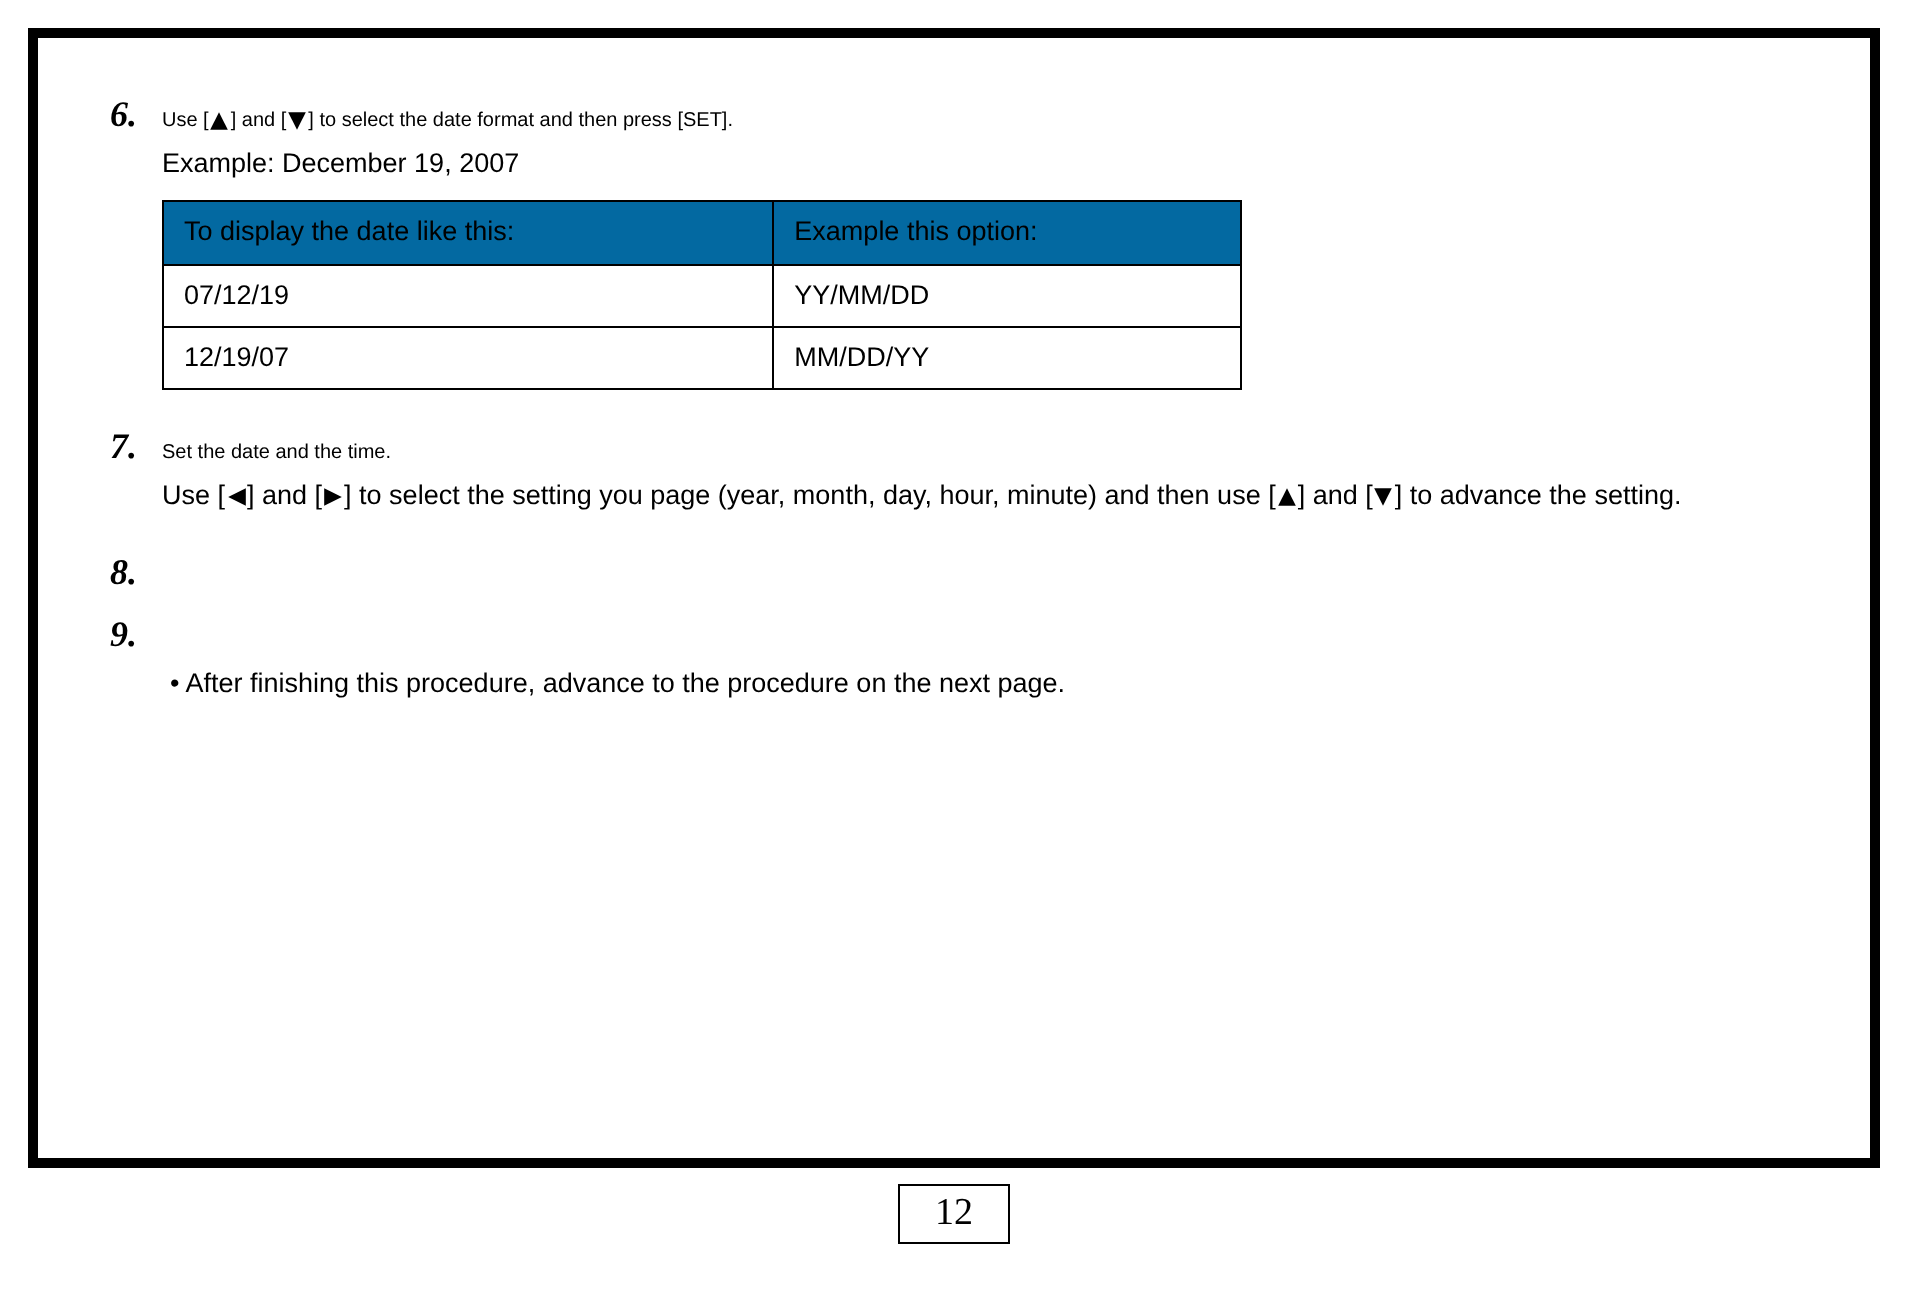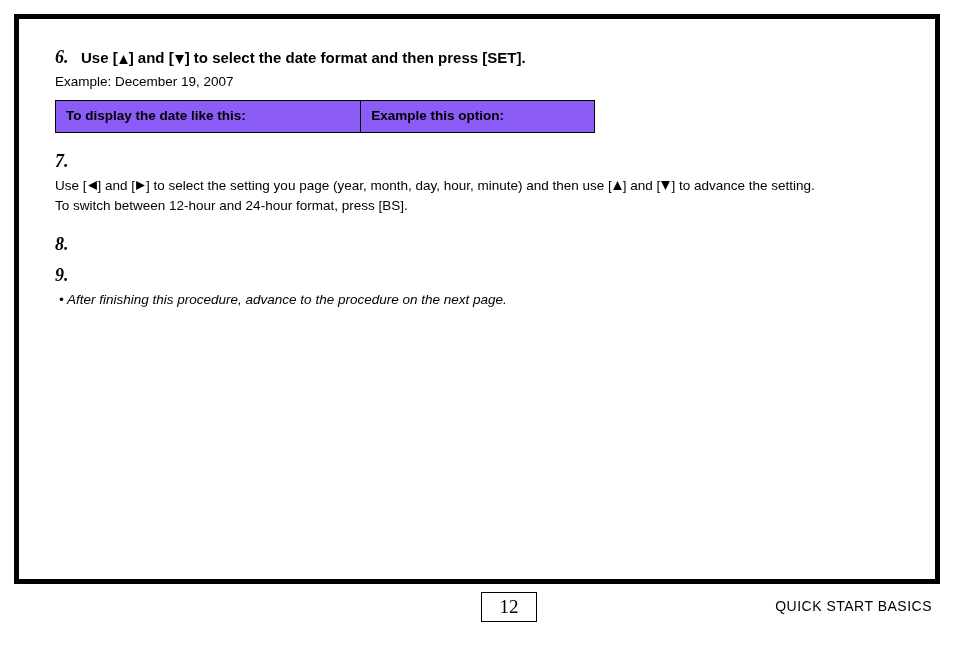--- a/index.html
+++ b/index.html
@@ -29,51 +29,51 @@
   }
   .step-num {
     font-weight: bold;
     font-style: italic;
     font-size: 18px;
     width: 26px;
     flex-shrink: 0;
     font-family: "Times New Roman", serif;
   }
   .step-title {
-    font-weight: bold;
-    font-size: 15px;
+    font-weight: normal;
+    font-size: 10px;
   }
   .step-body {
+    margin-left: 26px;
     font-size: 13.5px;
     line-height: 1.5;
     margin-top: 4px;
   }
   .tri {
     display: inline-block;
     vertical-align: middle;
   }
   table.date-fmt {
     border-collapse: collapse;
     margin-top: 8px;
     width: 540px;
   }
   table.date-fmt th, table.date-fmt td {
     border: 1px solid #000;
     padding: 5px 10px;
     text-align: left;
     font-size: 13.5px;
   }
   table.date-fmt th {
-    background: #8b5cf6;
-    font-weight: bold;
+    background: #0369a1;
+    font-weight: normal;
   }
   .bullet {
     margin-left: 14px;
     text-indent: -10px;
-    font-style: italic;
   }
   .bullet::before {
     content: "• ";
   }
   .footer {
     position: absolute;
     left: 14px;
     right: 14px;
     bottom: 18px;
     height: 36px;
@@ -83,21 +83,20 @@
     left: 50%;
     transform: translateX(-50%);
     border: 1px solid #000;
     width: 56px;
     height: 30px;
     display: flex;
     align-items: center;
     justify-content: center;
     font-family: "Times New Roman", serif;
     font-size: 19px;
-    margin-left: 32px;
   }
   .footer-label {
     position: absolute;
     right: 8px;
     top: 6px;
     font-size: 14px;
     letter-spacing: 0.5px;
   }
   svg.tri { width: 11px; height: 11px; }
 </style>
@@ -118,42 +117,50 @@
       </span>
     </div>
     <div class="step-body">
       <div>Example: December 19, 2007</div>
       <table class="date-fmt">
         <tbody>
             <tr>
           <th>To display the date like this:</th>
           <th>Example this option:</th>
         </tr>
+        <tr>
+          <td>07/12/19</td>
+          <td>YY/MM/DD</td>
+        </tr>
+        <tr>
+          <td>12/19/07</td>
+          <td>MM/DD/YY</td>
+        </tr>
       </tbody>
         </table>
     </div>
   </div>
 
   <div class="step">
     <div class="step-head">
       <span class="step-num">7.</span>
+      <span class="step-title">Set the date and the time.</span>
     </div>
     <div class="step-body">
       <div>
         <span>Use [</span><svg class="tri" viewBox="0 0 10 10">
             <polygon points="9,1 9,9 1,5" fill="#000"></polygon>
           </svg><span>] and [</span><svg class="tri" viewBox="0 0 10 10">
             <polygon points="1,1 9,5 1,9" fill="#000"></polygon>
           </svg><span>] to select the setting you page (year, month, day, hour, minute) and then use [</span><svg class="tri" viewBox="0 0 10 10">
             <polygon points="5,1 9,9 1,9" fill="#000"></polygon>
           </svg><span>] and [</span><svg class="tri" viewBox="0 0 10 10">
             <polygon points="1,1 9,1 5,9" fill="#000"></polygon>
           </svg><span>] to advance the setting.</span>
       </div>
-      <div>To switch between 12-hour and 24-hour format, press [BS].</div>
     </div>
   </div>
 
   <div class="step" style="margin-bottom:10px">
     <div class="step-head">
       <span class="step-num">8.</span>
     </div>
   </div>
 
   <div class="step">
@@ -162,14 +169,13 @@
     </div>
     <div class="step-body">
       <div class="bullet">After finishing this procedure, advance to the procedure on the next page.</div>
     </div>
   </div>
 
 </div>
 
 <div class="footer">
   <div class="page-num-box">12</div>
-  <div class="footer-label">QUICK START BASICS</div>
 </div>
 
 </body></html>

